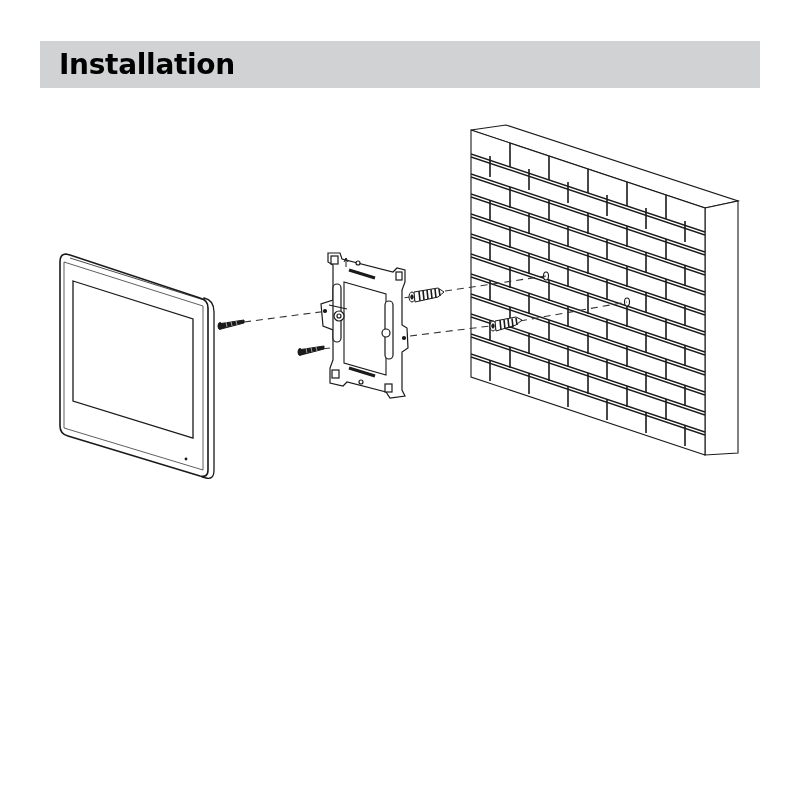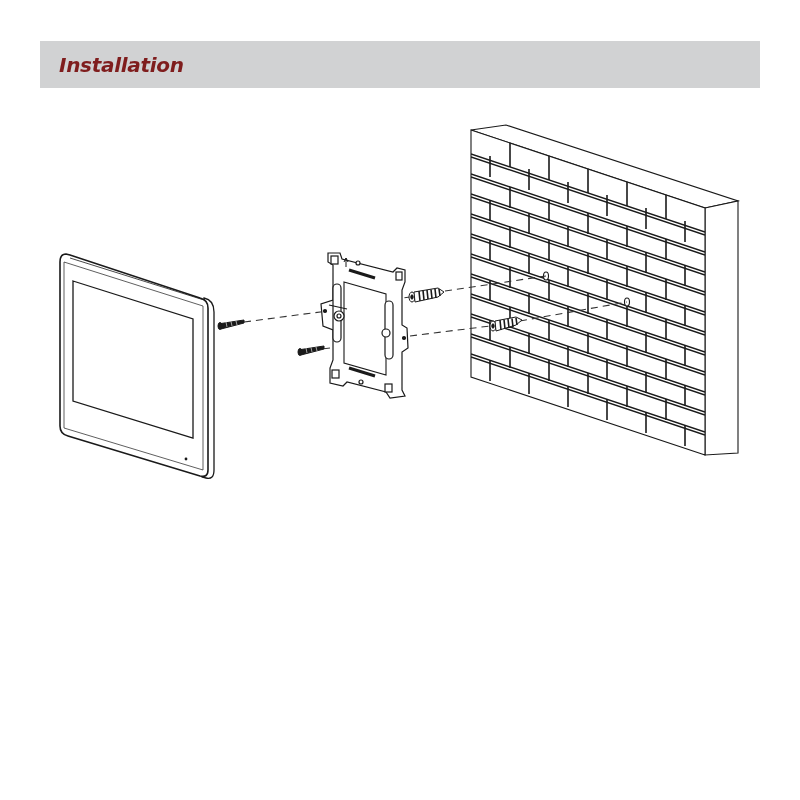--- a/index.html
+++ b/index.html
@@ -3,22 +3,22 @@
 <meta charset="utf-8">
 <style>
   html, body { margin: 0; padding: 0; background: #ffffff; }
   body { width: 800px; height: 800px; position: relative; overflow: hidden; font-family: "Liberation Sans", sans-serif; }
   .section-header {
     position: absolute; left: 40px; top: 41px; width: 720px; height: 47px;
     background: #d1d2d3; box-sizing: border-box; padding-left: 19px;
     display: flex; align-items: center;
   }
   .section-title {
-    font-family: "DejaVu Sans", sans-serif; font-weight: bold; font-size: 20px;
-    color: #7f1d1d; letter-spacing: -0.3px; font-style: italic;
+    font-family: "DejaVu Sans", sans-serif; font-weight: bold; font-size: 28px;
+    color: #000000; letter-spacing: -0.3px;
   }
   .figure { position: absolute; left: 0; top: 0; width: 800px; height: 800px; }
   svg { display: block; }
 </style>
 </head>
 <body>
 
 <div class="section-header">
   <span class="section-title">Installation</span>
 </div>

